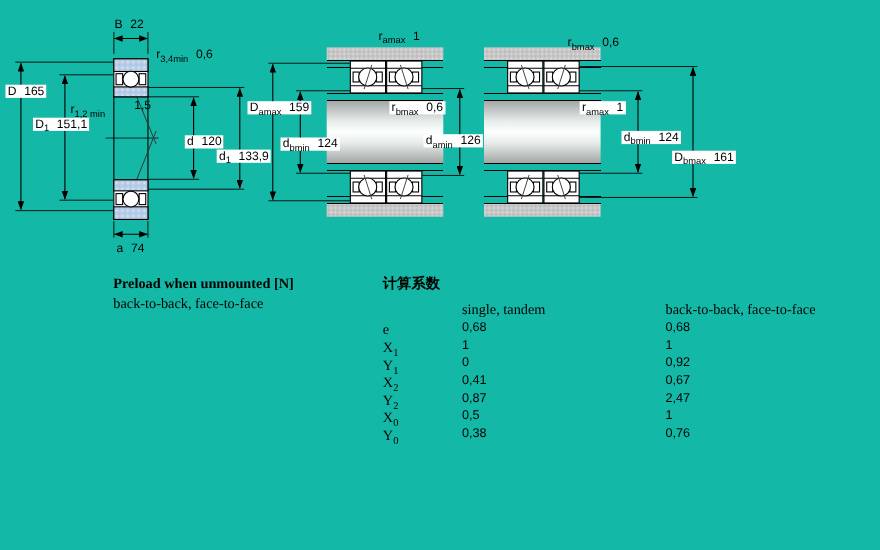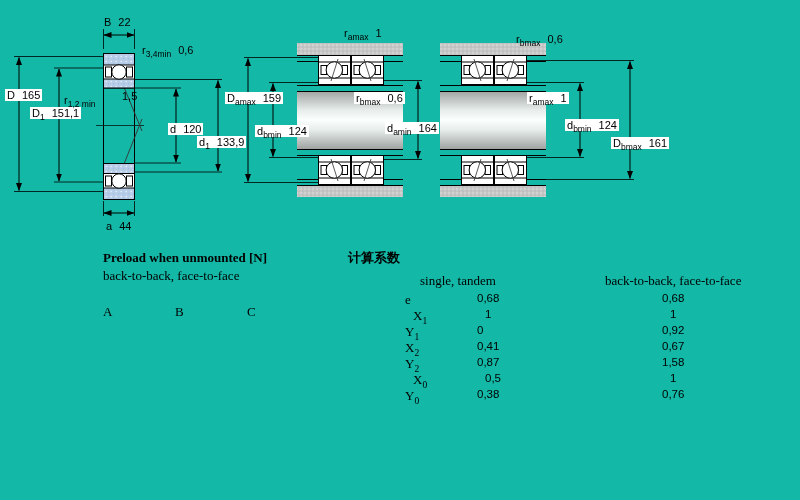--- a/index.html
+++ b/index.html
@@ -10,21 +10,21 @@
   .dim sub{font-size:8.5px;line-height:0;}
   .dim .val{margin-left:7px;}
   .dim.bg{background:#fff;padding:0 2px;}
   .tblock{position:absolute;z-index:2;}
   .t-title{font:bold 13px "Liberation Serif",serif;margin-bottom:2px;white-space:nowrap;}
   .t-sub{font:13px "Liberation Serif",serif;white-space:nowrap;}
   .p-row span{display:inline-block;width:72px;}
   .p-head{margin-top:20px;font:13px "Liberation Serif",serif;}
   .p-vals{margin-top:1px;font:11.5px "Liberation Sans",sans-serif;}
   .f-head{font:13px "Liberation Serif",serif;}
-  .f-row{display:flex;height:16px;line-height:16px;justify-content:center;}
+  .f-row{display:flex;height:16px;line-height:16px;}
   .f-lab{width:72px;font:13px "Liberation Serif",serif;}
   .f-lab sub{font-size:9.5px;line-height:0;}
   .f-v1{width:185px;font:11.5px "Liberation Sans",sans-serif;}
   .f-v2{font:11.5px "Liberation Sans",sans-serif;}
   .f-head .f-v1,.f-head .f-v2{font:13px "Liberation Serif",serif;}
   .f-rows{margin-top:3px;}
 </style>
 </head>
 <body>
 
@@ -181,45 +181,42 @@
     <line x1="580" y1="83.5" x2="580" y2="156.5" stroke="#000" marker-start="url(#ah)" marker-end="url(#ah)"></line>
 
     <line x1="527" y1="60.5" x2="634" y2="60.5" stroke="#000" stroke-width="0.8"></line>
     <line x1="527" y1="179.5" x2="634" y2="179.5" stroke="#000" stroke-width="0.8"></line>
     <line x1="630" y1="61.5" x2="630" y2="178.5" stroke="#000" marker-start="url(#ah)" marker-end="url(#ah)"></line>
   </g>
 </svg>
 
 <div class="dim" style="left:104px;top:16px"><span>B</span><sub></sub><span class="val">22</span></div>
 <div class="dim" style="left:142px;top:44px"><span>r</span><sub>3,4min</sub><span class="val">0,6</span></div>
-<div class="dim bg" style="left:5px;top:89px"><span>D</span><sub></sub><span class="val">165</span></div>
+<div class="dim bg" style="left:5px;top:77px"><span>D</span><sub></sub><span class="val">165</span></div>
 <div class="dim bg" style="left:30px;top:107px"><span>D</span><sub>1</sub><span class="val">151,1</span></div>
 <div class="dim" style="left:64px;top:94px"><span>r</span><sub>1,2 min</sub></div>
 <div class="dim" style="left:122px;top:90px"><span>1,5</span></div>
 <div class="dim bg" style="left:168px;top:123px"><span>d</span><sub></sub><span class="val">120</span></div>
 <div class="dim bg" style="left:197px;top:136px"><span>d</span><sub>1</sub><span class="val">133,9</span></div>
-<div class="dim" style="left:106px;top:220px"><span>a</span><sub></sub><span class="val">44</span></div>
+<div class="dim" style="left:106px;top:220px"><span>a</span><sub></sub><span class="val">74</span></div>
 
 <div class="dim" style="left:344px;top:27px"><span>r</span><sub>amax</sub><span class="val">1</span></div>
 <div class="dim bg" style="left:225px;top:92px"><span>D</span><sub>amax</sub><span class="val">159</span></div>
 <div class="dim bg" style="left:255px;top:125px"><span>d</span><sub>bmin</sub><span class="val">124</span></div>
 <div class="dim bg" style="left:354px;top:92px"><span>r</span><sub>bmax</sub><span class="val">0,6</span></div>
-<div class="dim bg" style="left:385px;top:122px"><span>d</span><sub>amin</sub><span class="val">164</span></div>
+<div class="dim bg" style="left:385px;top:122px"><span>d</span><sub>amin</sub><span class="val">126</span></div>
 
 <div class="dim" style="left:516px;top:33px"><span>r</span><sub>bmax</sub><span class="val">0,6</span></div>
 <div class="dim bg" style="left:527px;top:92px"><span>r</span><sub>amax</sub><span class="val">1</span></div>
 <div class="dim bg" style="left:565px;top:119px"><span>d</span><sub>bmin</sub><span class="val">124</span></div>
 <div class="dim bg" style="left:611px;top:137px"><span>D</span><sub>bmax</sub><span class="val">161</span></div>
 
 <div class="tblock" style="left:103px;top:250px">
   <div class="t-title">Preload when unmounted [N]</div>
   <div class="t-sub">back-to-back, face-to-face</div>
-  <div class="p-row p-head">
-    <span>A</span><span>B</span><span>C</span>
-  </div>
 </div>
 
 <div class="tblock" style="left:348px;top:249px">
   <div class="t-title">计算系数</div>
   <div class="f-row f-head" style="margin-top:6px">
     <span class="f-lab"></span>
     <span class="f-v1">single, tandem</span>
     <span class="f-v2">back-to-back, face-to-face</span>
   </div>
   <div class="f-rows">
@@ -239,21 +236,21 @@
       <span class="f-v2">0,92</span>
     </div>
     <div class="f-row">
       <span class="f-lab"><span>X</span><sub>2</sub></span>
       <span class="f-v1">0,41</span>
       <span class="f-v2">0,67</span>
     </div>
     <div class="f-row">
       <span class="f-lab"><span>Y</span><sub>2</sub></span>
       <span class="f-v1">0,87</span>
-      <span class="f-v2">1,58</span>
+      <span class="f-v2">2,47</span>
     </div>
     <div class="f-row">
       <span class="f-lab"><span>X</span><sub>0</sub></span>
       <span class="f-v1">0,5</span>
       <span class="f-v2">1</span>
     </div>
     <div class="f-row">
       <span class="f-lab"><span>Y</span><sub>0</sub></span>
       <span class="f-v1">0,38</span>
       <span class="f-v2">0,76</span>

